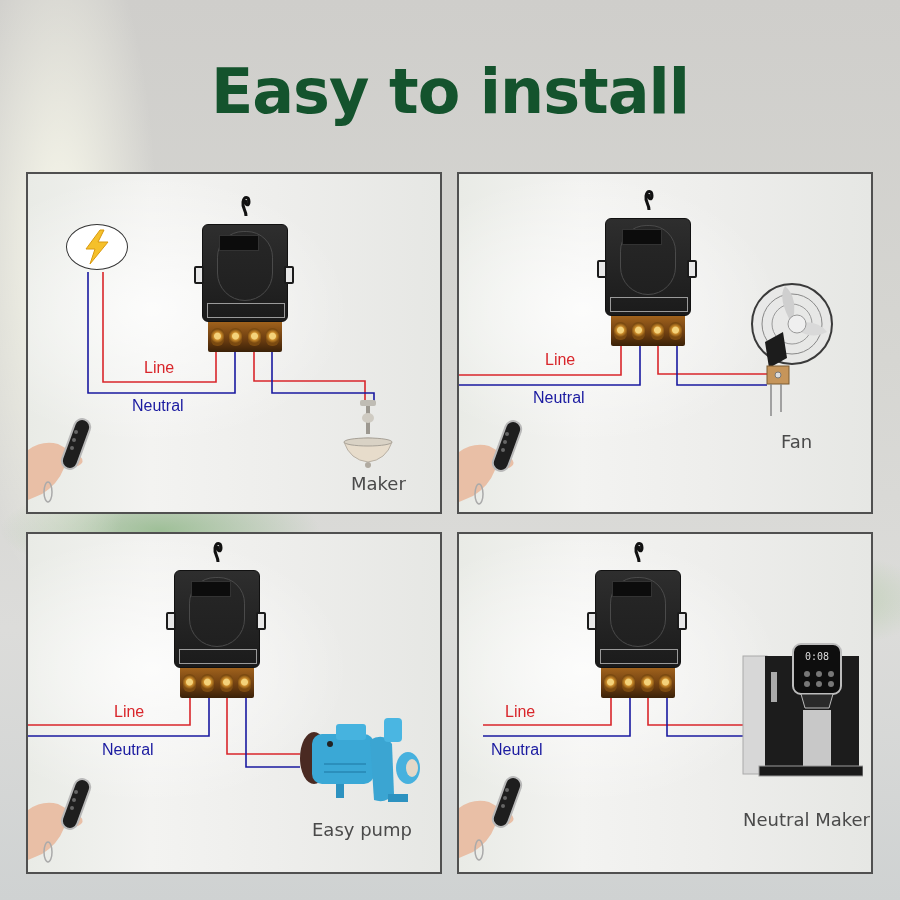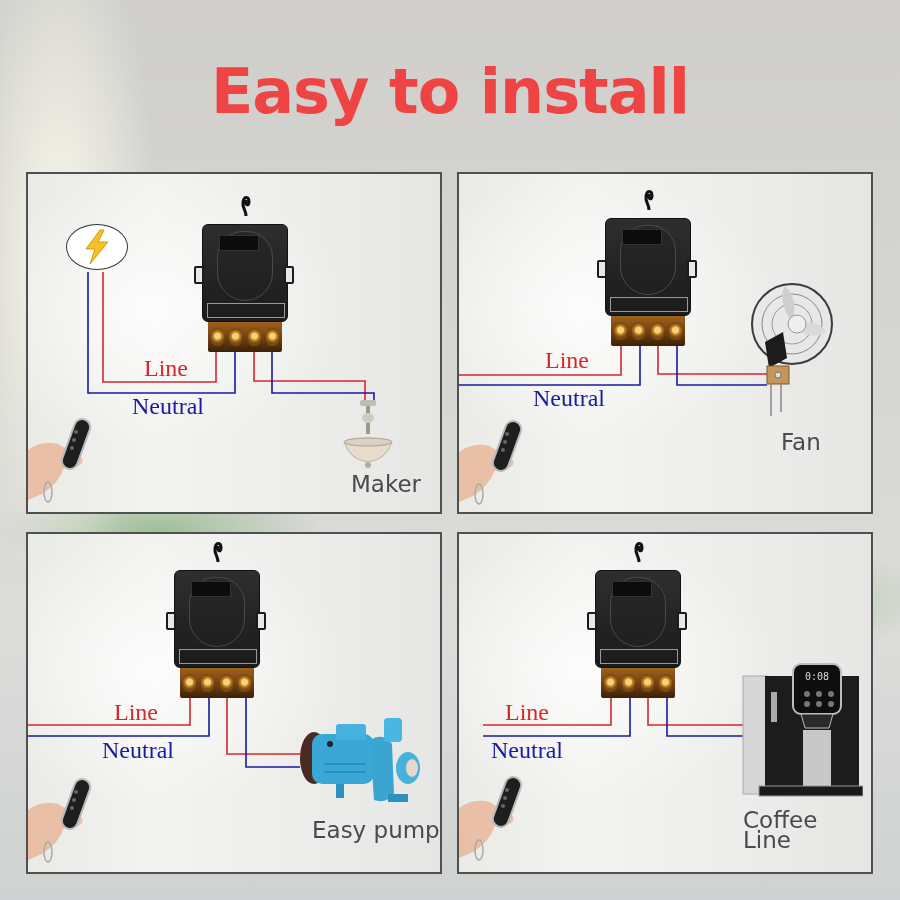--- a/index.html
+++ b/index.html
@@ -20,22 +20,22 @@
   }
   .panel {
     position: absolute; width: 416px; height: 342px;
     border: 2px solid #505050;
     background:
       radial-gradient(ellipse 60% 50% at 30% 40%, rgba(255,255,255,0.75), rgba(255,255,255,0) 80%),
       linear-gradient(90deg, #e9ebe6 0%, #f3f3f1 30%, #eeeeec 60%, #e6e7e4 100%);
     overflow: hidden;
   }
   .panel svg.wires { position: absolute; left: 0; top: 0; width: 416px; height: 342px; }
-  .wire-label { position: absolute; font-size: 24px; line-height: 20px; font-family: Liberation Serif, serif; }
-  .device-label { position: absolute; font-size: 23px; line-height: 20px; color: #4a4a4a; font-family: "DejaVu Sans", sans-serif; }
+  .wire-label { position: absolute; font-size: 16px; line-height: 20px; font-family: Liberation Sans, sans-serif; }
+  .device-label { position: absolute; font-size: 18px; line-height: 20px; color: #4a4a4a; font-family: "DejaVu Sans", sans-serif; }
 
   
   .relay { position: absolute; width: 100px; height: 160px; }
   .relay .antenna { position: absolute; left: 44px; top: 0; width: 12px; height: 22px; }
   .relay .body {
     position: absolute; left: 6px; top: 30px; width: 86px; height: 98px;
     background: linear-gradient(180deg, #2e2e2e, #1b1b1b);
     border-radius: 6px; border: 1px solid #111;
   }
   .relay .window {
@@ -67,21 +67,21 @@
 
   
   .remote-hand { position: absolute; left: 0; top: 240px; width: 80px; height: 100px; }
 
   
   .power { position: absolute; left: 38px; top: 50px; width: 62px; height: 46px; border: 1px solid #333; border-radius: 50%; background: #fff; display: flex; align-items: center; justify-content: center; }
 </style>
 </head>
 <body>
 
-<h1 class="title" style="color:#ef4444;">Easy to install</h1>
+<h1 class="title" style="color:#14532d;">Easy to install</h1>
 
 <div class="panel" style="left:26px; top:172px;">
   <svg class="wires" viewBox="0 0 416 342">
 
     <polyline points="75,98 75,208 188,208 188,160" fill="none" stroke="#d9262b" stroke-width="1.6"></polyline>
 
     <polyline points="60,98 60,219 207,219 207,160" fill="none" stroke="#1a1aa0" stroke-width="1.6"></polyline>
 
     <polyline points="226,160 226,207 337,207 337,228" fill="none" stroke="#d9262b" stroke-width="1.6"></polyline>
 
@@ -282,39 +282,39 @@
         <div class="screw"></div>
         <div class="screw"></div>
         <div class="screw"></div>
         <div class="screw"></div>
       </div>
   </div>
 
   <span class="wire-label" style="left:46px; top:168px; color:#d9262b;">Line</span>
   <span class="wire-label" style="left:32px; top:206px; color:#1a1aa0;">Neutral</span>
 
-  <div style="position:absolute; left:282px; top:128px; width:122px; height:142px;">
+  <div style="position:absolute; left:282px; top:108px; width:122px; height:142px;">
     <svg width="122" height="142" viewBox="0 0 122 142">
       <rect x="2" y="14" width="24" height="118" fill="#d7d7d7" stroke="#aaa"></rect>
       <rect x="24" y="14" width="94" height="118" fill="#1c1c1c"></rect>
       <rect x="52" y="2" width="48" height="50" rx="8" fill="#0e0e0e" stroke="#bdbdbd" stroke-width="2"></rect>
       <text x="64" y="18" font-size="10" fill="#ddd" font-family="DejaVu Sans Mono, monospace">0:08</text>
       <circle cx="66" cy="32" r="3" fill="#777"></circle>
         <circle cx="78" cy="32" r="3" fill="#777"></circle>
         <circle cx="90" cy="32" r="3" fill="#777"></circle>
       <circle cx="66" cy="42" r="3" fill="#777"></circle>
         <circle cx="78" cy="42" r="3" fill="#777"></circle>
         <circle cx="90" cy="42" r="3" fill="#777"></circle>
       <path d="M60,52 L64,66 L88,66 L92,52 Z" fill="#2a2a2a" stroke="#bbb"></path>
       <rect x="62" y="68" width="28" height="56" fill="#c8c8c8"></rect>
       <rect x="30" y="30" width="6" height="30" fill="#aaa"></rect>
       <rect x="18" y="124" width="104" height="10" fill="#1a1a1a" stroke="#999"></rect>
     </svg>
   </div>
-  <span class="device-label" style="left:284px; top:276px;">Coffee Line</span>
+  <span class="device-label" style="left:284px; top:276px;">Neutral Maker</span>
 
   <div class="remote-hand" style="top:236px;">
     <svg width="80" height="100" viewBox="0 0 80 100">
       <path d="M0,38 Q14,28 30,32 L52,44 Q58,50 50,54 L36,56 Q30,72 14,82 L0,88 Z" fill="#e9bfa6"></path>
       <rect x="40" y="6" width="16" height="52" rx="8" transform="rotate(20 48 32)" fill="#1e1e1e" stroke="#b9b9b9" stroke-width="2"></rect>
       <circle cx="48" cy="20" r="2" fill="#666"></circle>
         <circle cx="46" cy="28" r="2" fill="#666"></circle>
         <circle cx="44" cy="36" r="2" fill="#666"></circle>
       <ellipse cx="20" cy="80" rx="4" ry="10" fill="none" stroke="#aaa" stroke-width="1.5"></ellipse>
     </svg>

